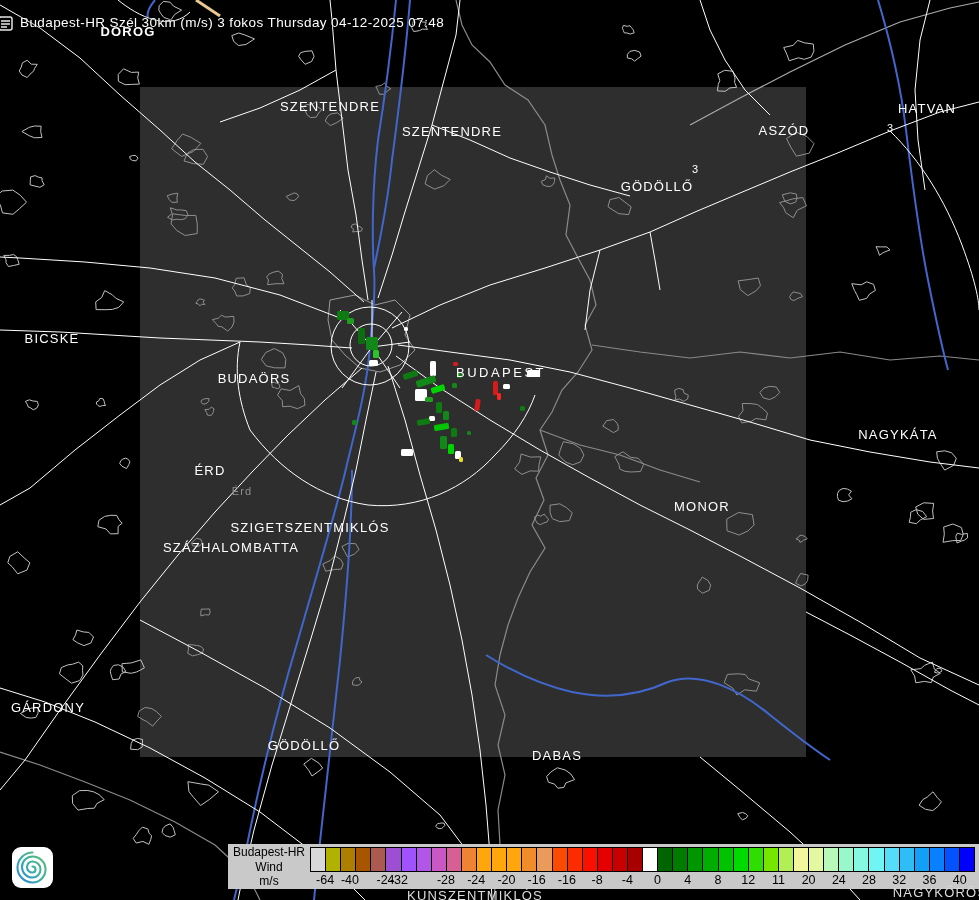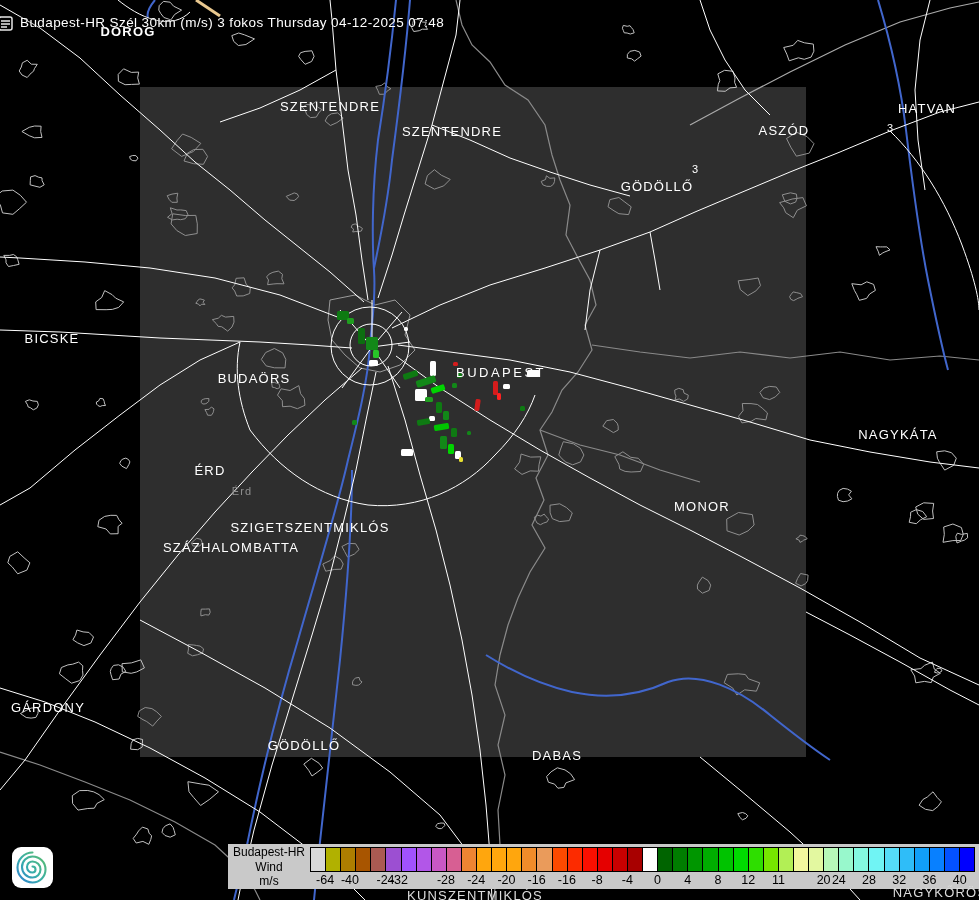--- a/index.html
+++ b/index.html
@@ -328,21 +328,21 @@
       <span class="cbar-tick" style="left: 506.43px;">-20</span>
       <span class="cbar-tick" style="left: 536.65px;">-16</span>
       <span class="cbar-tick" style="left: 566.87px;">-16</span>
       <span class="cbar-tick" style="left: 597.09px;">-8</span>
       <span class="cbar-tick" style="left: 627.31px;">-4</span>
       <span class="cbar-tick" style="left: 657.53px;">0</span>
       <span class="cbar-tick" style="left: 687.75px;">4</span>
       <span class="cbar-tick" style="left: 717.97px;">8</span>
       <span class="cbar-tick" style="left: 748.19px;">12</span>
       <span class="cbar-tick" style="left: 778.41px;">11</span>
-      <span class="cbar-tick" style="left: 808.63px; margin-left: 15px;">20</span>
+      <span class="cbar-tick" style="left: 808.63px;">20</span>
       <span class="cbar-tick" style="left: 838.85px;">24</span>
       <span class="cbar-tick" style="left: 869.07px;">28</span>
       <span class="cbar-tick" style="left: 899.29px;">32</span>
       <span class="cbar-tick" style="left: 929.51px;">36</span>
       <span class="cbar-tick" style="left: 959.73px;">40</span>
     </div>
 
   <div id="logo">
     <svg width="41" height="41" viewBox="0 0 41 41">
       <path d="M20.5 5.5 A15 15 0 1 0 20.5 35.5 A13 13 0 1 0 20.5 9.5 A10.5 10.5 0 1 0 20.5 30.5 A8 8 0 1 0 20.5 14.5 A5.5 5.5 0 1 0 20.5 25.5 A3 3 0 1 0 20.5 19.5" fill="none" stroke="url(#lg2)" stroke-width="2.1" stroke-linecap="round"></path>

